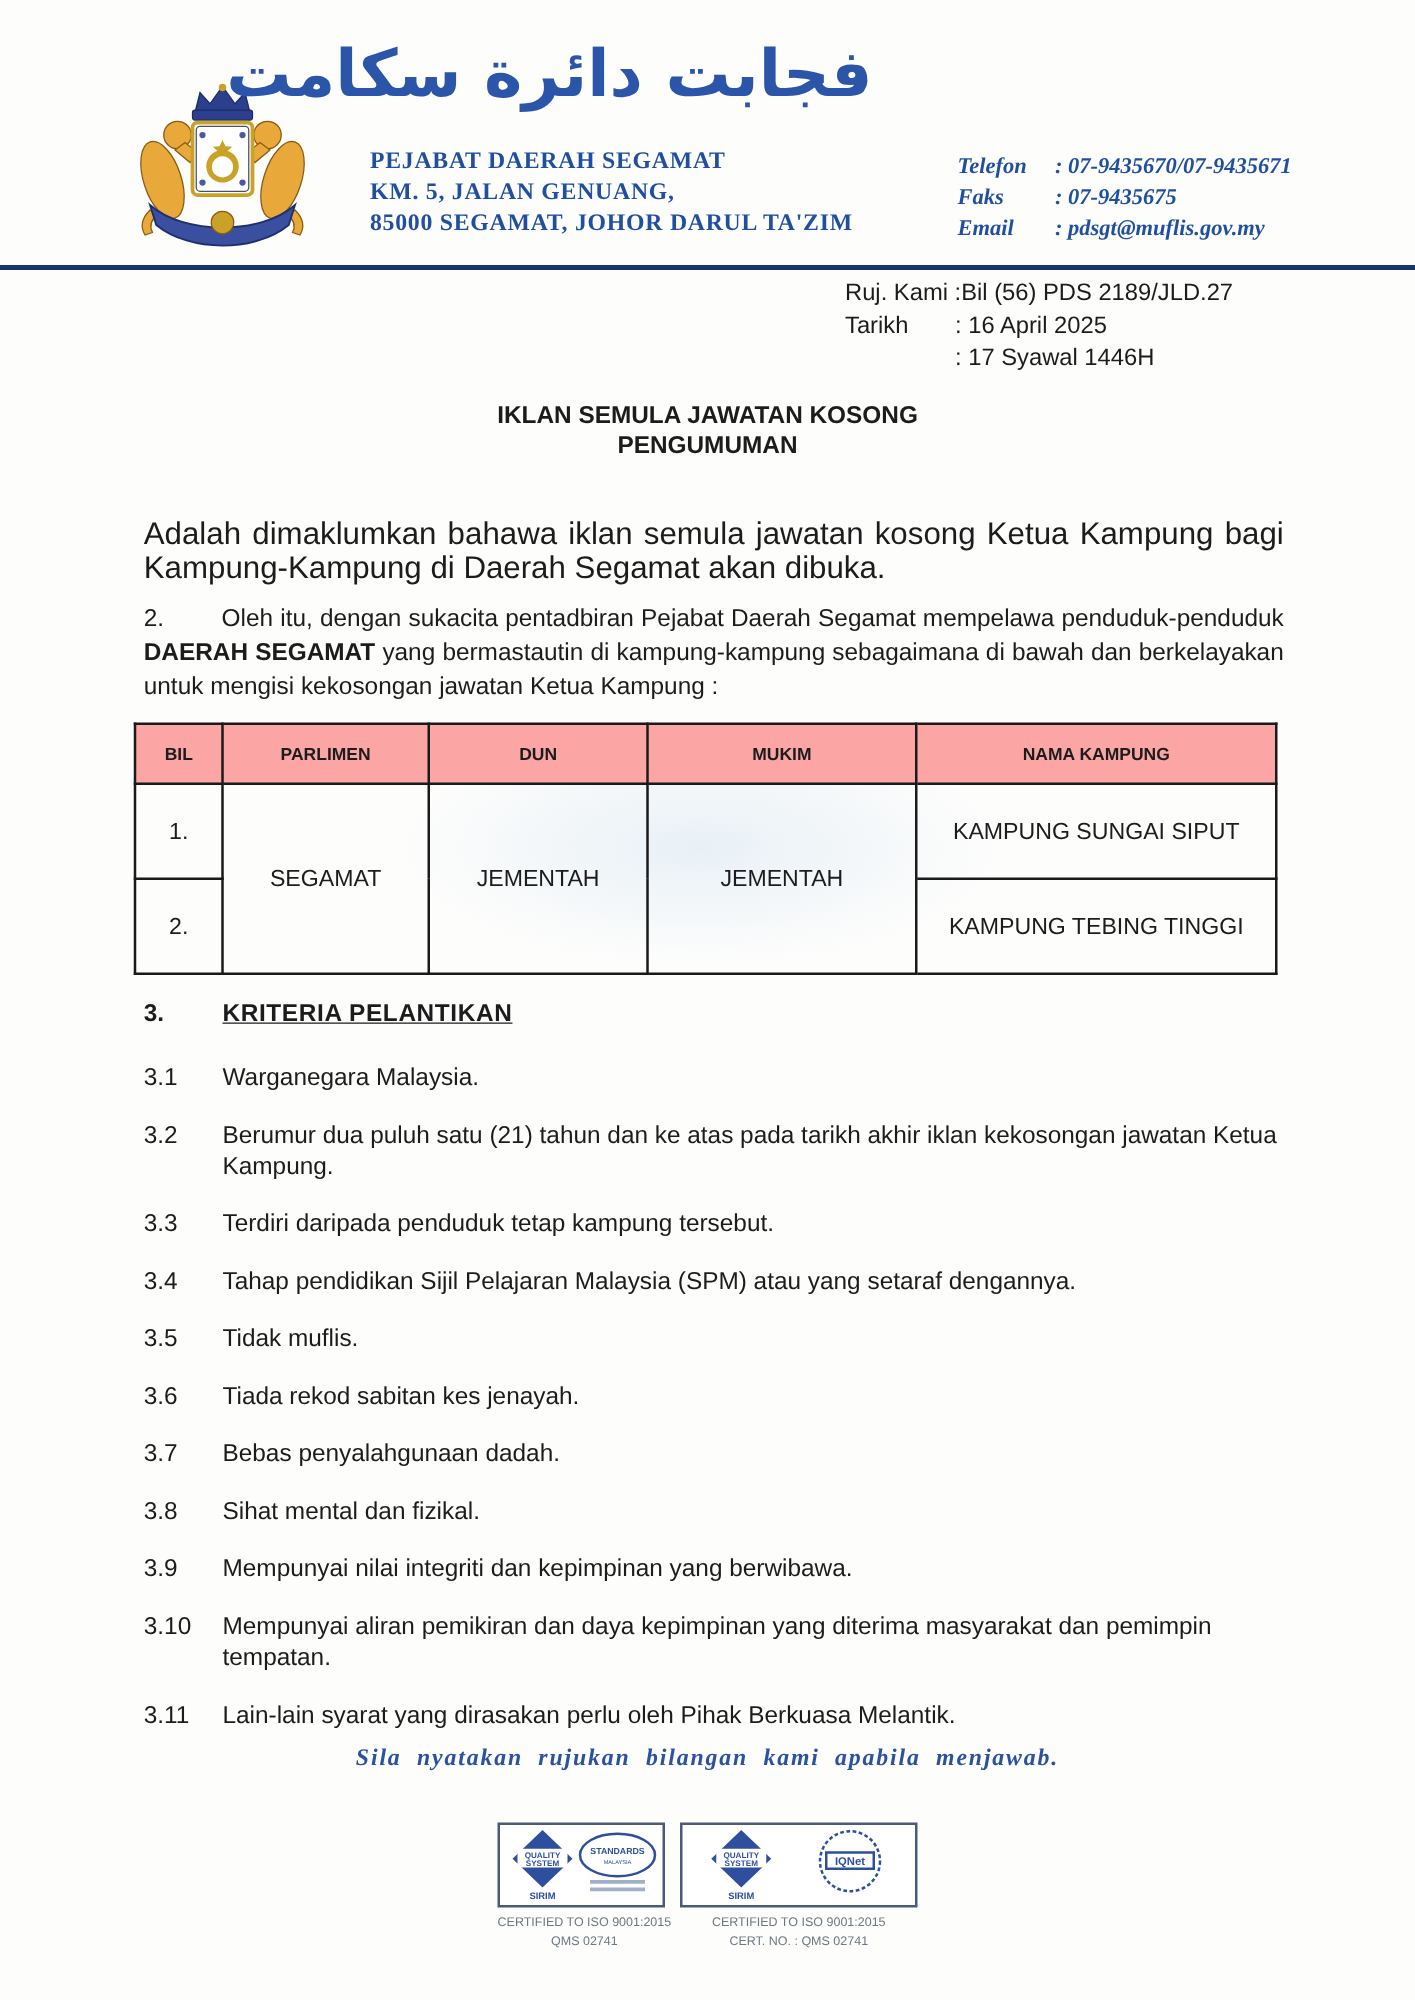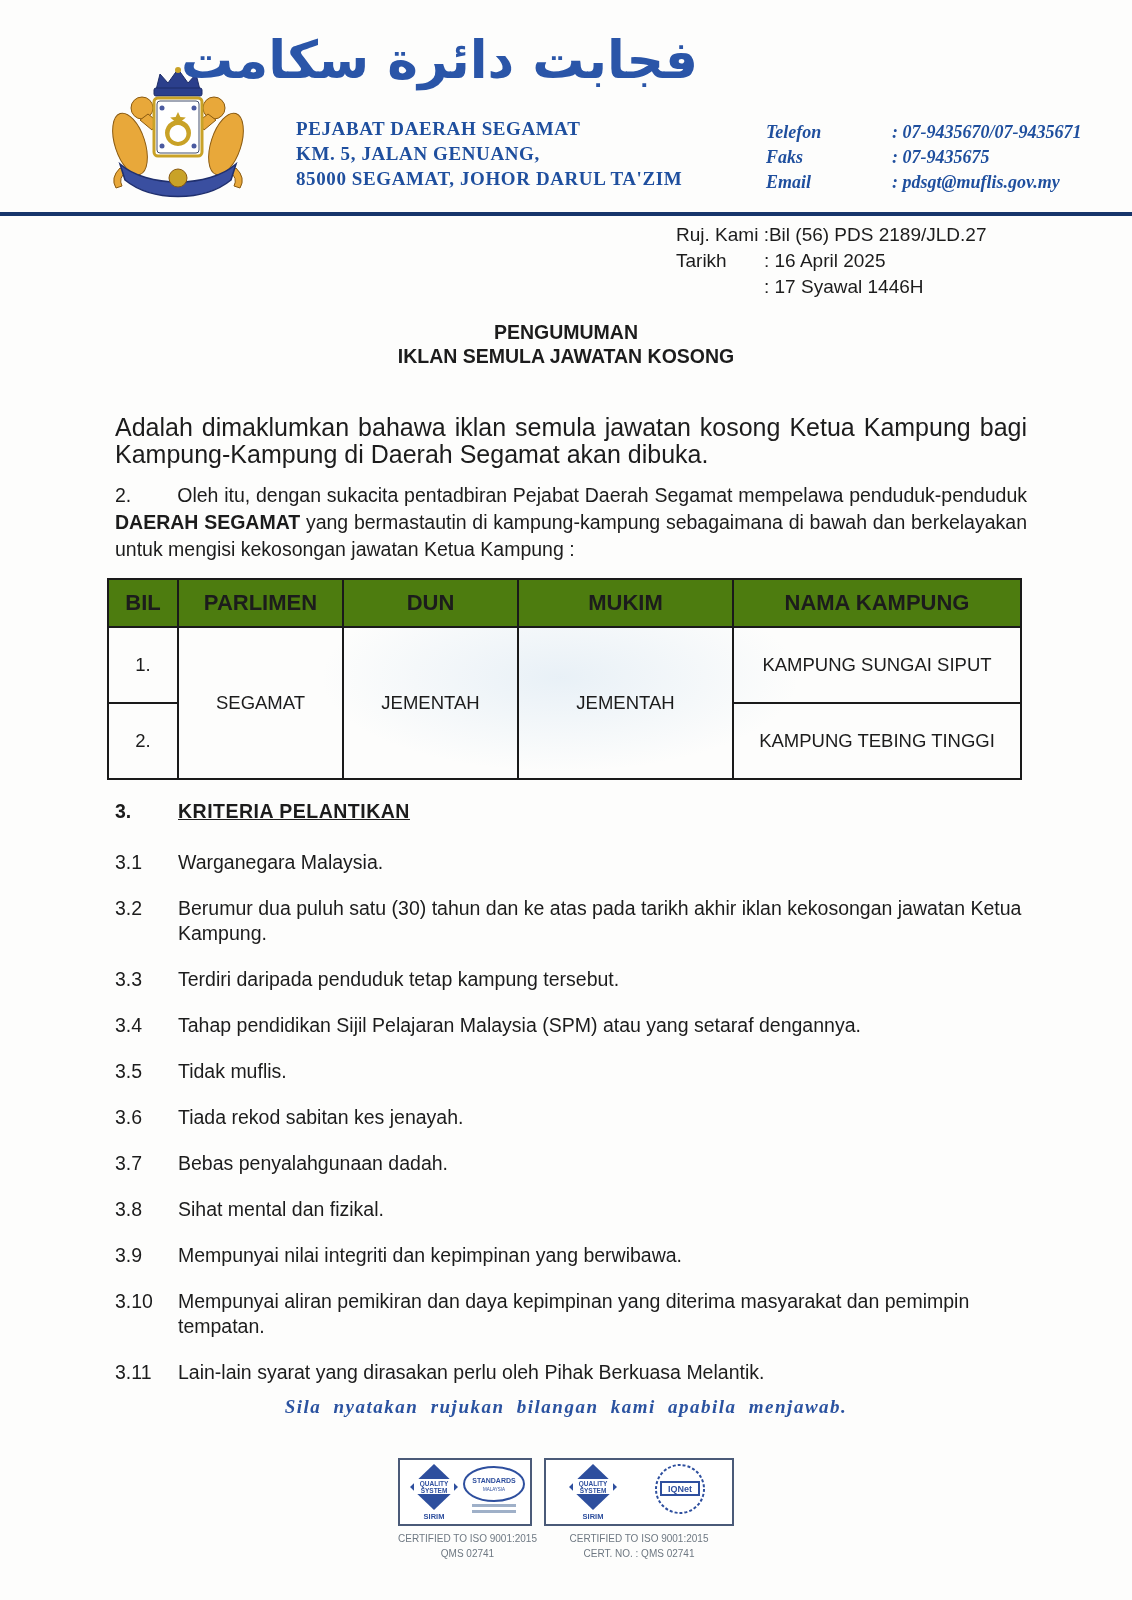--- a/index.html
+++ b/index.html
@@ -19,21 +19,21 @@
   .office {
     position:absolute; left:296px; top:116px;
     font-family:"Liberation Serif", serif; font-weight:bold;
     color:#1f4f9e; font-size:19px; line-height:25px; letter-spacing:0.6px;
   }
   .contact {
     position:absolute; left:766px; top:120px;
     font-family:"Liberation Serif", serif; font-style:italic; font-weight:bold;
     color:#1f4f9e; font-size:18px; line-height:25px;
   }
-  .contact-row { display:flex;gap:48px; }
+  .contact-row { display:flex; }
   .contact-label { width:78px; flex:0 0 78px; }
   .rule { position:absolute; left:0; top:212px; width:1132px; height:4px; background:#17356b; }
   
   .refblock { position:absolute; left:676px; top:222px; font-size:19px; line-height:26px; }
   .ref-row { display:flex; }
   .ref-label { width:88px; flex:0 0 88px; }
   
   .title { position:absolute; left:0; top:320px; width:100%; text-align:center;
            font-weight:bold; font-size:19.5px; line-height:24px; }
   .title .u { text-decoration:underline; }
@@ -42,21 +42,21 @@
         font-size:25px; line-height:27px; text-align:justify; }
   .p2 { position:absolute; left:115px; top:482px; width:912px;
         font-size:19.5px; line-height:27px; text-align:justify; }
   .p2 .pnum { margin-right:46px; }
   
   .watermark { position:absolute; left:300px; top:575px; width:520px; height:205px;
         background:radial-gradient(ellipse at center, rgba(150,190,225,0.20), rgba(150,190,225,0) 65%); }
   .tablewrap { position:absolute; left:107px; top:578px; }
   table { border-collapse:collapse; }
   th, td { border:2px solid #1a1a1a; text-align:center; vertical-align:middle; padding:0 6px; }
-  th { height:46px; font-size:22px; font-weight:bold; background:#4d7c0f; }
+  th { height:46px; font-size:14px; font-weight:bold; background:#fca5a5; }
   td { height:74px; font-size:18.5px; }
   
   .sec3 { position:absolute; left:115px; top:800px; display:flex;
           font-size:19.5px; font-weight:bold; }
   .sec3 .cnum { width:63px; flex:0 0 63px; }
   .sec3 .chead { text-decoration:underline; letter-spacing:0.5px; }
   .criteria { position:absolute; left:115px; top:850px; width:915px; }
   .citem { display:flex; margin-bottom:21px; font-size:19.5px; line-height:25px; }
   .citem .cnum { width:63px; flex:0 0 63px; }
   .citem .ctext { flex:1; }
@@ -141,22 +141,22 @@
       <span class="ref-label">Tarikh</span>
       <span>: 16 April 2025</span>
     </div>
     <div class="ref-row">
       <span class="ref-label"></span>
       <span>: 17 Syawal 1446H</span>
     </div>
   </div>
 
   <div class="title">
+    <div>IKLAN SEMULA JAWATAN KOSONG</div>
     <div>PENGUMUMAN</div>
-    <div>IKLAN SEMULA JAWATAN KOSONG</div>
   </div>
 
   <div class="p1">Adalah dimaklumkan bahawa iklan semula jawatan kosong Ketua Kampung bagi Kampung-Kampung di Daerah Segamat akan dibuka.</div>
 
   <div class="p2"><span class="pnum">2.</span><span>Oleh itu, dengan sukacita pentadbiran Pejabat Daerah Segamat mempelawa penduduk-penduduk </span><b>DAERAH SEGAMAT</b><span> yang bermastautin di kampung-kampung sebagaimana di bawah dan berkelayakan untuk mengisi kekosongan jawatan Ketua Kampung :</span></div>
 
   <div class="watermark"></div>
   <div class="tablewrap">
     <table>
       <colgroup>
@@ -196,21 +196,21 @@
     <span class="chead">KRITERIA  PELANTIKAN</span>
   </div>
 
   <div class="criteria">
     <div class="citem">
       <span class="cnum">3.1</span>
       <span class="ctext">Warganegara Malaysia.</span>
     </div>
     <div class="citem">
       <span class="cnum">3.2</span>
-      <span class="ctext">Berumur dua puluh satu (30) tahun dan  ke atas pada tarikh akhir iklan kekosongan jawatan Ketua Kampung.</span>
+      <span class="ctext">Berumur dua puluh satu (21) tahun dan  ke atas pada tarikh akhir iklan kekosongan jawatan Ketua Kampung.</span>
     </div>
     <div class="citem">
       <span class="cnum">3.3</span>
       <span class="ctext">Terdiri daripada penduduk tetap kampung tersebut.</span>
     </div>
     <div class="citem">
       <span class="cnum">3.4</span>
       <span class="ctext">Tahap pendidikan Sijil Pelajaran Malaysia (SPM) atau yang setaraf dengannya.</span>
     </div>
     <div class="citem">

